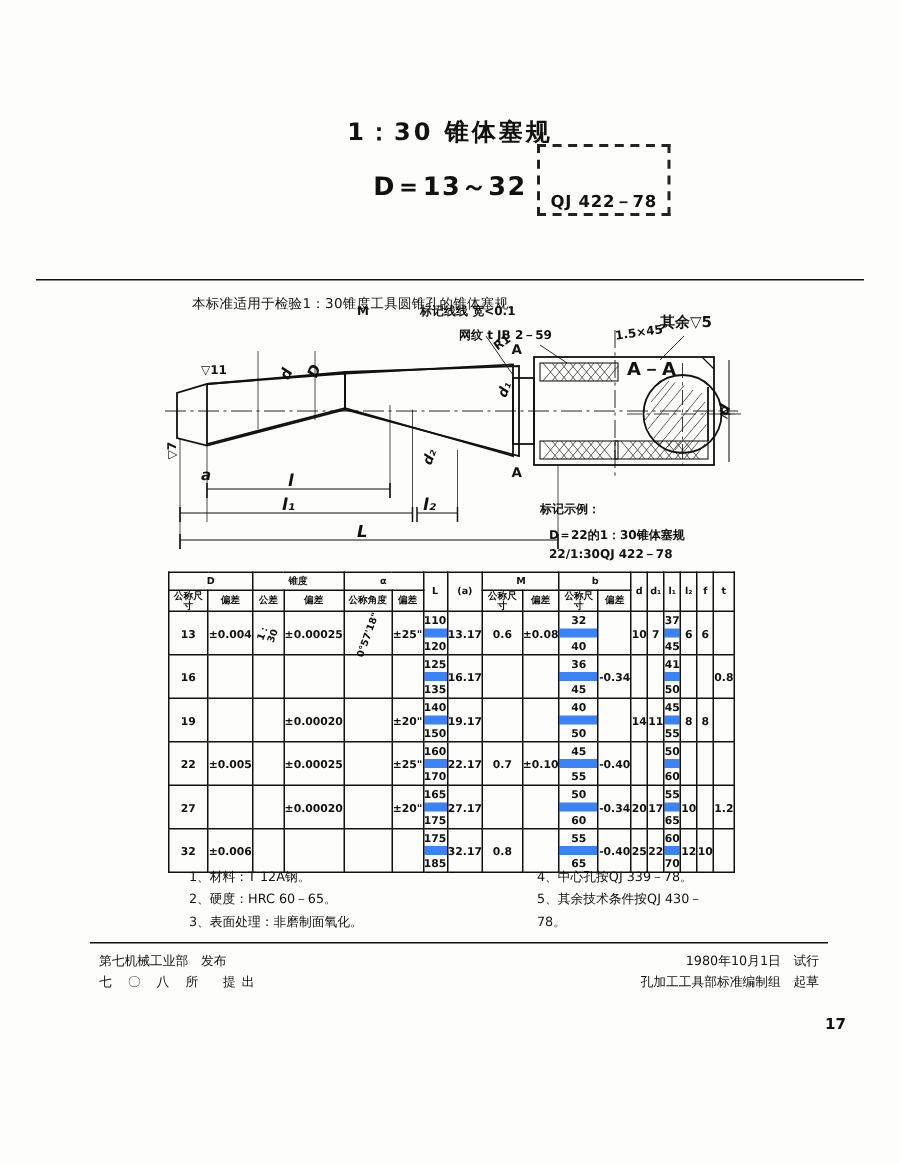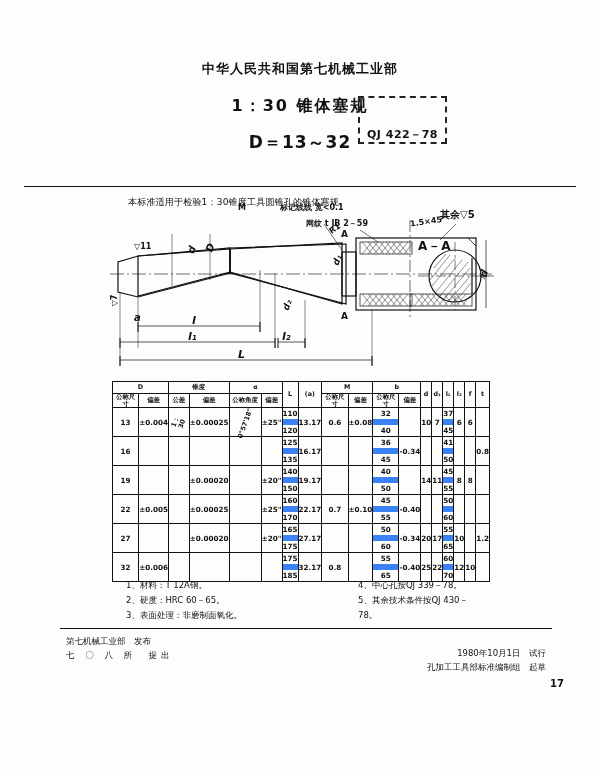--- a/index.html
+++ b/index.html
@@ -54,31 +54,30 @@
 
   
   .notes{position:absolute;left:126px;top:578px;width:360px;font-size:8.5px;line-height:15px;}
   .notes .col{position:absolute;top:0;}
   .notes .c1{left:0;}
   .notes .c2{left:232px;}
 
   
   .foot{position:absolute;left:66px;top:634px;width:480px;font-size:8.5px;line-height:14px;}
   .foot .l{position:absolute;left:0;top:0;}
-  .foot .r{position:absolute;right:0;top:12px;text-align:right;}
+  .foot .r{position:absolute;right:0;top:0;text-align:right;}
   .pageno{position:absolute;right:36px;top:678px;font-size:10px;font-weight:bold;}
   .spread{letter-spacing:4px;}
 </style>
 </head>
 <body>
 
 <div class="page">
 
   <div class="hdr">
-    <div class="ministry">中华人民共和国第七机械工业部</div>
     <div class="maintitle">1：30 锥体塞规</div>
     <div class="drange">D＝13～32</div>
   </div>
 
   <div class="codebox">
     <span>QJ 422－78</span>
   </div>
 
   <div class="rule" style="top:186px;"></div>
 
@@ -237,20 +236,25 @@
     <span class="lbl it" style="left:172px;top:100px;transform:rotate(-70deg);font-size:9px;">d₂</span>
     <span class="lbl it" style="left:370px;top:68px;transform:rotate(-70deg);font-size:10px;">d</span>
     <span class="lbl it" style="left:24px;top:112px;font-size:10px;">a</span>
     <span class="lbl it" style="left:82px;top:114px;font-size:11px;">l</span>
     <span class="lbl it" style="left:78px;top:130px;font-size:11px;">l₁</span>
     <span class="lbl it" style="left:172px;top:130px;font-size:11px;">l₂</span>
     <span class="lbl it" style="left:128px;top:148px;font-size:11px;">L</span>
     <span class="lbl" style="left:308px;top:38px;font-size:12px;letter-spacing:1px;">A－A</span>
   </div>
 
+  <div class="mark-ex">
+    <div>标记示例：</div>
+    <div class="t" style="margin-top:4px;margin-left:6px;">D＝22的1：30锥体塞规</div>
+    <div class="t" style="margin-left:6px;">22/1:30QJ 422－78</div>
+  </div>
 
   <div class="tblwrap">
     <table class="spec">
       <thead>
         <tr>
           <th colspan="2">D</th>
           <th colspan="2">锥度</th>
           <th colspan="2">α</th>
           <th rowspan="2">L</th>
           <th rowspan="2">(a)</th>

